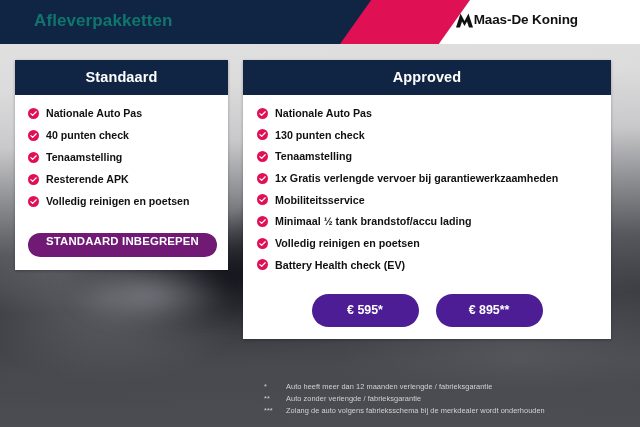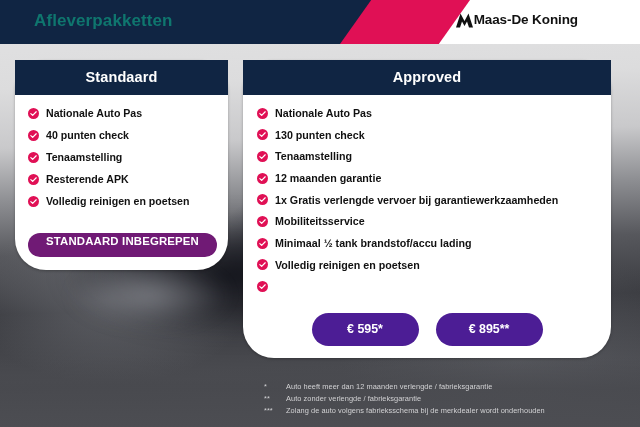--- a/index.html
+++ b/index.html
@@ -114,21 +114,20 @@
     font-size: 13.5px;
     font-weight: bold;
     letter-spacing: -0.1px;
   }
 
   
   .card {
     position: absolute;
     background: #ffffff;
     box-shadow: 0 1px 3px rgba(0,0,0,0.28);
-    border-radius: 31px;
   }
   .card-std {
     left: 15px;
     top: 60px;
     width: 213px;
   }
   .card-app {
     left: 243px;
     top: 60px;
     width: 368px;
@@ -335,27 +334,20 @@
               <circle cx="12" cy="12" r="12" fill="#e01055"></circle>
               <path d="M6.2 12.3 L10.2 16.2 L17.9 8.2" fill="none" stroke="#ffffff" stroke-width="2.6" stroke-linecap="round" stroke-linejoin="round"></path>
             </svg>
             <span class="feat-text">Tenaamstelling</span>
           </li>
           <li>
             <svg class="check-icon" viewBox="0 0 24 24">
               <circle cx="12" cy="12" r="12" fill="#e01055"></circle>
               <path d="M6.2 12.3 L10.2 16.2 L17.9 8.2" fill="none" stroke="#ffffff" stroke-width="2.6" stroke-linecap="round" stroke-linejoin="round"></path>
             </svg>
-            <span class="feat-text">12 maanden garantie</span>
-          </li>
-          <li>
-            <svg class="check-icon" viewBox="0 0 24 24">
-              <circle cx="12" cy="12" r="12" fill="#e01055"></circle>
-              <path d="M6.2 12.3 L10.2 16.2 L17.9 8.2" fill="none" stroke="#ffffff" stroke-width="2.6" stroke-linecap="round" stroke-linejoin="round"></path>
-            </svg>
             <span class="feat-text">1x Gratis verlengde vervoer bij garantiewerkzaamheden</span>
           </li>
           <li>
             <svg class="check-icon" viewBox="0 0 24 24">
               <circle cx="12" cy="12" r="12" fill="#e01055"></circle>
               <path d="M6.2 12.3 L10.2 16.2 L17.9 8.2" fill="none" stroke="#ffffff" stroke-width="2.6" stroke-linecap="round" stroke-linejoin="round"></path>
             </svg>
             <span class="feat-text">Mobiliteitsservice</span>
           </li>
           <li>
@@ -370,20 +362,21 @@
               <circle cx="12" cy="12" r="12" fill="#e01055"></circle>
               <path d="M6.2 12.3 L10.2 16.2 L17.9 8.2" fill="none" stroke="#ffffff" stroke-width="2.6" stroke-linecap="round" stroke-linejoin="round"></path>
             </svg>
             <span class="feat-text">Volledig reinigen en poetsen</span>
           </li>
           <li>
             <svg class="check-icon" viewBox="0 0 24 24">
               <circle cx="12" cy="12" r="12" fill="#e01055"></circle>
               <path d="M6.2 12.3 L10.2 16.2 L17.9 8.2" fill="none" stroke="#ffffff" stroke-width="2.6" stroke-linecap="round" stroke-linejoin="round"></path>
             </svg>
+            <span class="feat-text">Battery Health check (EV)</span>
           </li>
         </ul>
     </div>
     <div class="price-row" id="price-row">
         <button class="btn-price">€ 595*</button>
         <button class="btn-price">€ 895**</button>
       </div>
   </div>
 
   <div class="footnotes" id="footnotes">

